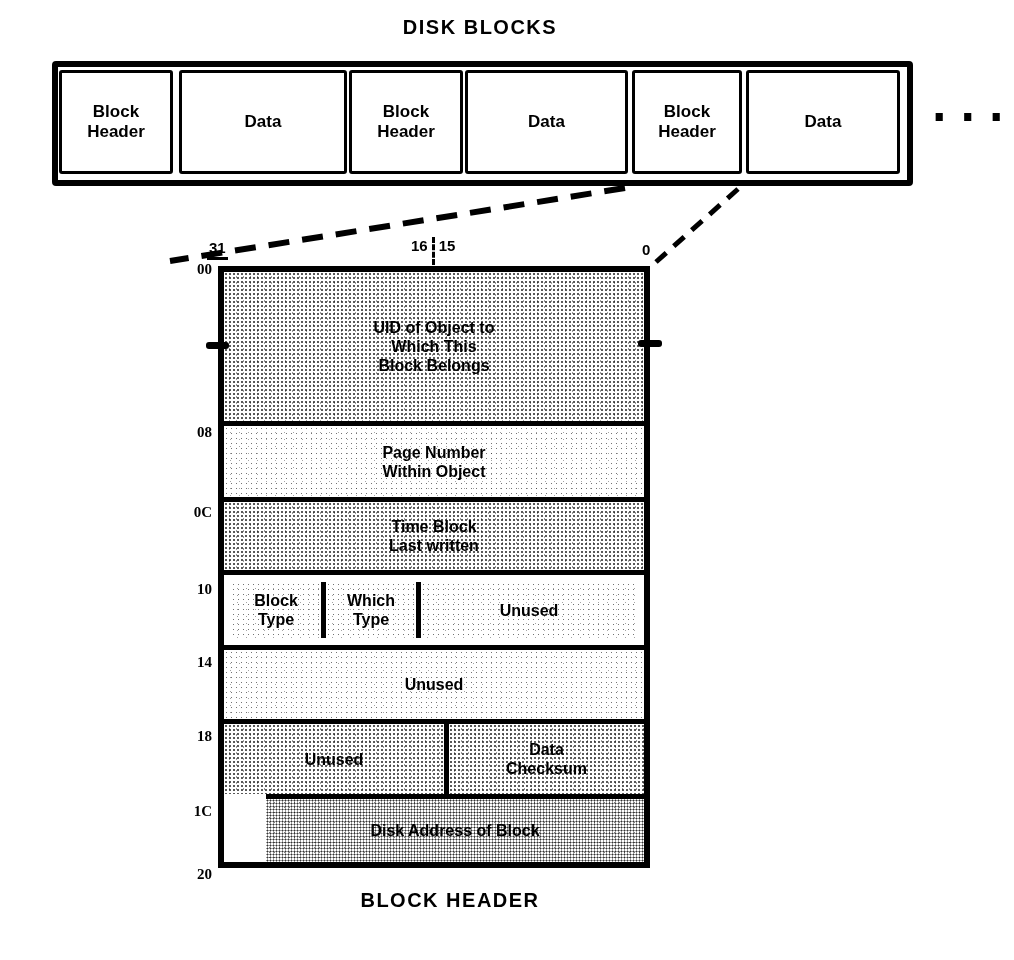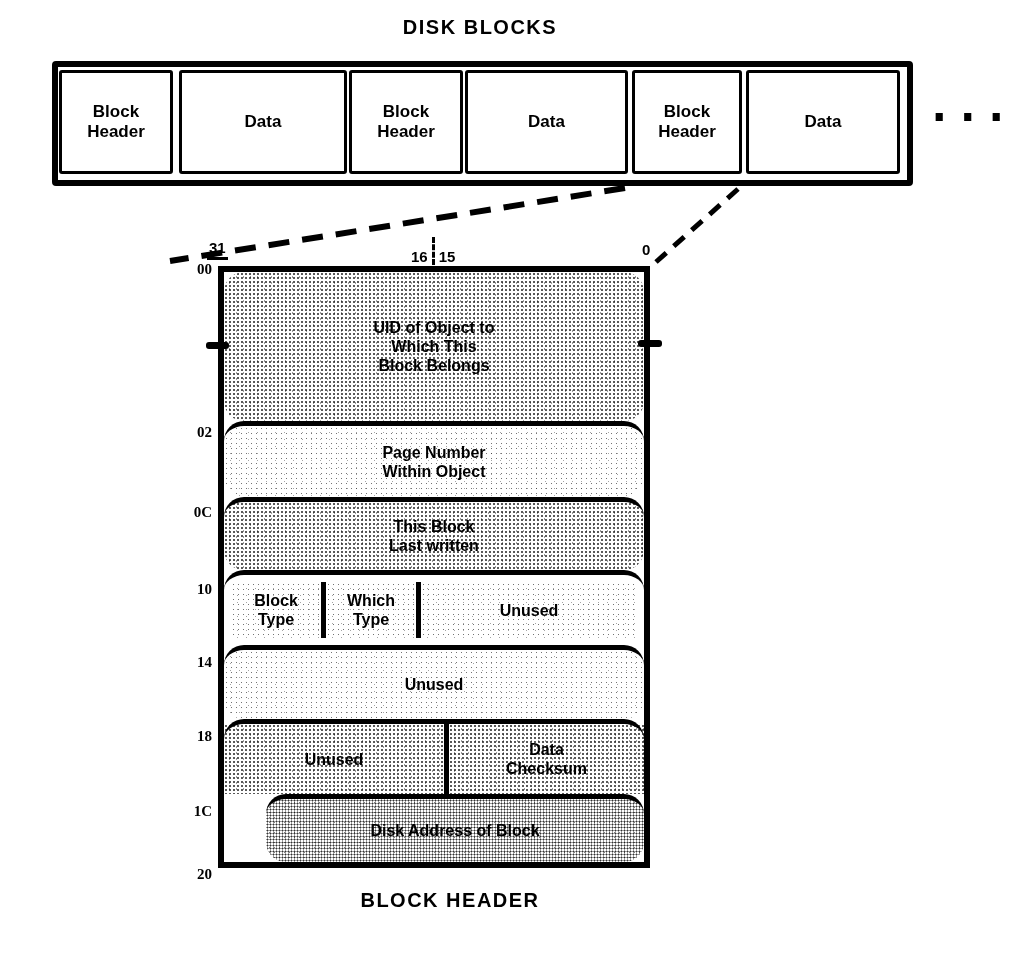--- a/index.html
+++ b/index.html
@@ -72,21 +72,21 @@
     font-family:"DejaVu Sans Mono", monospace; font-weight:bold;
   }
 
   
   .overlay { position:absolute; left:0; top:0; pointer-events:none; }
 
   
   .bit31 { position:absolute; left:207px; top:239px; font-size:15px;
            border-bottom:3px solid #000; padding:0 2px 1px 2px; }
   .bitmid { position:absolute; left:411px; top:237px; font-size:15px;
-            display:flex; align-items:flex-end; }
+            display:flex; align-items:flex-start; }
   .bitdiv { border-left:3px dashed #000; height:28px; margin:0 4px; }
   .bit0 { position:absolute; left:642px; top:241px; font-size:15px; }
 
   .off {
     position:absolute; left:170px; width:42px; text-align:right;
     font-size:15px;
     font-family:Liberation Serif, serif;
   }
   .o1{top:261px}.o2{top:424px}.o3{top:504px}.o4{top:581px}
   .o5{top:654px}.o6{top:728px}.o7{top:803px}.o8{top:866px}
@@ -97,21 +97,20 @@
     border:6px solid #000; box-sizing:border-box;
     display:flex; flex-direction:column;
     background:#fff;
   }
   .r {
     box-sizing:border-box; border-top:5px solid #000;
     display:flex; flex-direction:column;
     align-items:center; justify-content:center;
     text-align:center; font-size:16px; line-height:19px;
     position:relative;
-    border-radius:20px;
   }
   .r span { display:block; }
   .r1 { height:149px; border-top:none; }
   .r2 { height:76px; }
   .r3 { height:73px; }
   .r4 { height:75px; flex-direction:row; align-items:stretch; padding:7px; }
   .r5 { height:74px; }
   .r6 { height:75px; flex-direction:row; align-items:stretch; padding:0; }
   .r7 { flex:1;margin-left:42px; }
 
@@ -167,40 +166,40 @@
 
   <div class="bit31">31</div>
   <div class="bitmid">
     <span>16</span>
     <span class="bitdiv"></span>
     <span>15</span>
   </div>
   <div class="bit0">0</div>
 
   <div class="off o1">00</div>
-  <div class="off o2">02</div>
+  <div class="off o2">08</div>
   <div class="off o3">0C</div>
   <div class="off o4">10</div>
   <div class="off o5">14</div>
   <div class="off o6">18</div>
   <div class="off o7">1C</div>
   <div class="off o8">20</div>
 
   <div class="hbox">
     <div class="r r1 stip-m">
       <span>UID of Object to</span>
       <span>Which This</span>
       <span>Block Belongs</span>
     </div>
     <div class="r r2 stip-l">
       <span>Page Number</span>
       <span>Within Object</span>
     </div>
     <div class="r r3 stip-m">
-      <span>This Block</span>
+      <span>Time Block</span>
       <span>Last written</span>
     </div>
     <div class="r r4">
       <div class="subcell c-bt stip-l">
         <span>Block</span>
         <span>Type</span>
       </div>
       <div class="subcell c-st stip-l">
         <span>Which</span>
         <span>Type</span>

